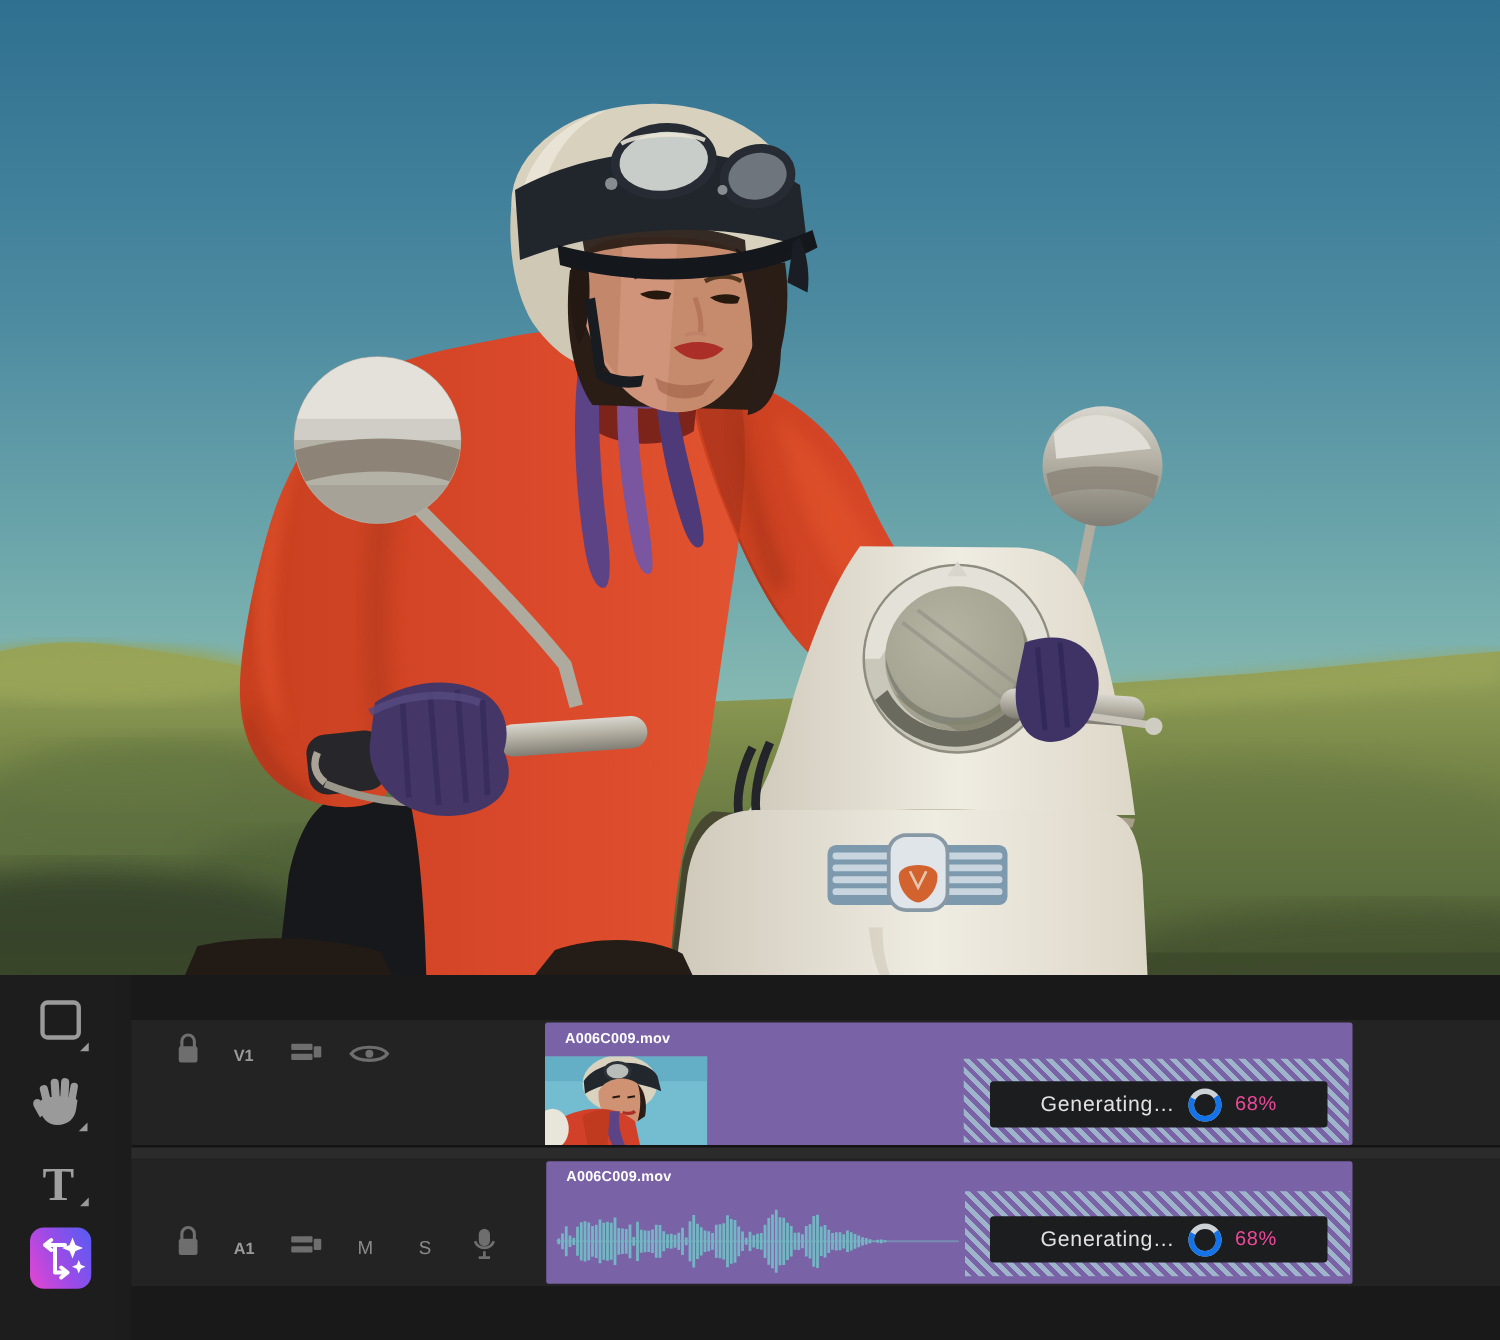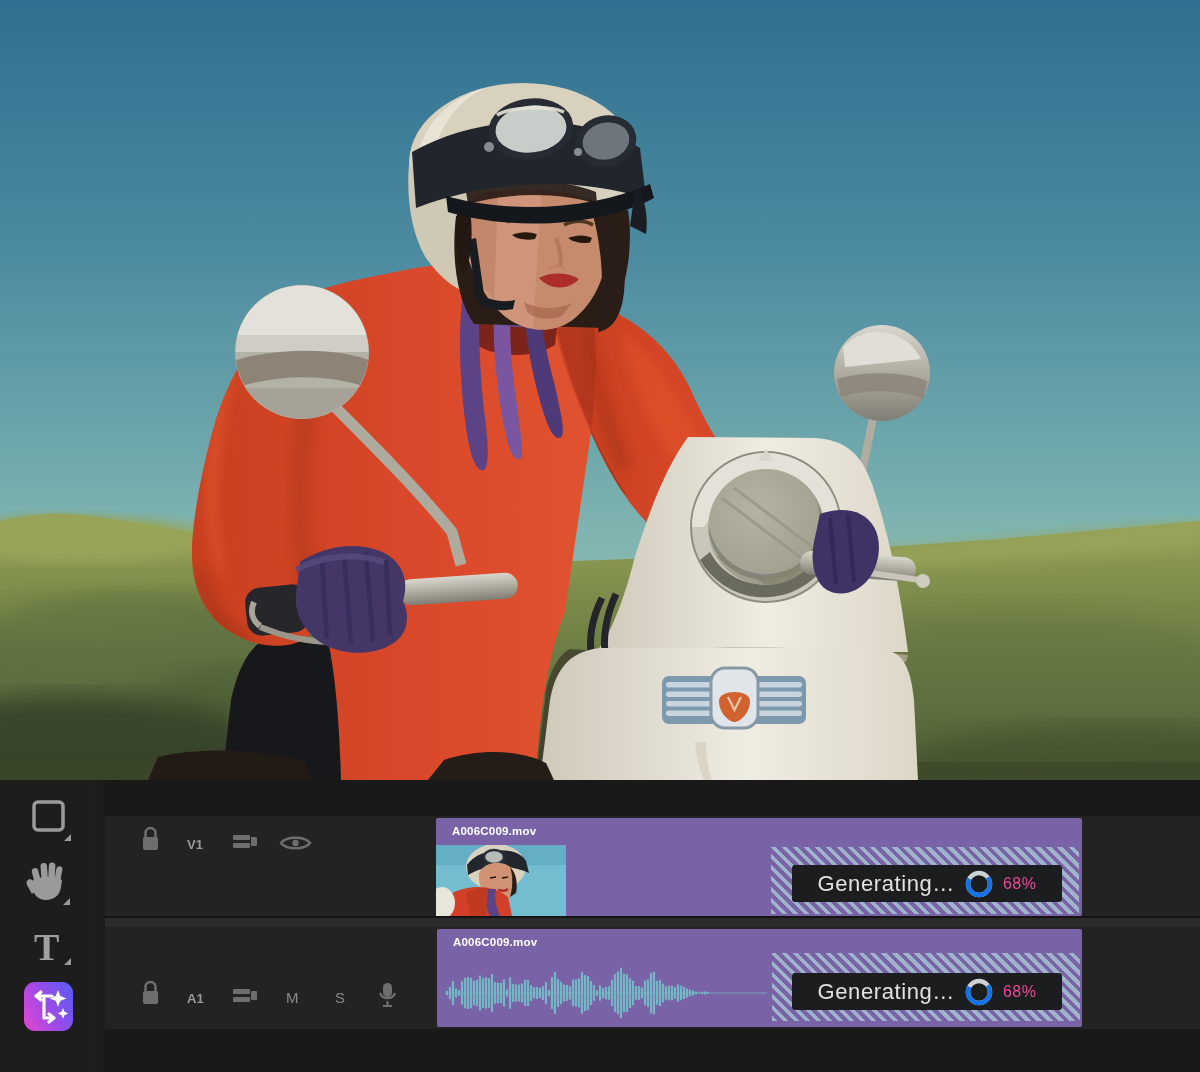--- a/index.html
+++ b/index.html
@@ -14,21 +14,21 @@
   #alane{top:147px;height:102px;}
   #gapband{position:absolute;left:0;top:136px;width:1095px;height:11px;background:#2b2b2b;border-top:2px solid #141414;box-sizing:border-box;}
   .clip{position:absolute;background:#7a62a7;border-radius:2px;}
   #vclip{left:331px;top:38px;width:646px;height:98px;}
   #aclip{left:332px;top:149px;width:645px;height:98px;}
   .cliptitle{position:absolute;left:16px;top:7px;color:#fff;font-size:11.5px;font-weight:700;letter-spacing:.2px;}
   .stripes{position:absolute;background:repeating-linear-gradient(45deg,#9db4cb 0px,#9db4cb 3.9px,#7a62a7 3.9px,#7a62a7 7.8px);}
   #vstripes{left:335px;top:29px;width:308px;height:67px;}
   #astripes{left:335px;top:24px;width:308px;height:68px;}
   .genbox{position:absolute;width:270px;height:37px;background:#1c1d1f;border-radius:3px;display:flex;align-items:center;justify-content:center;gap:10px;}
-  .genbox .gtxt{color:#e2e2e2;font-size:22px;letter-spacing:0.6px;}
+  .genbox .gtxt{color:#e2e2e2;font-size:17px;letter-spacing:0.6px;}
   .genbox .gpct{color:#ec4899;font-size:16px;letter-spacing:0.5px;}
   #thumb{position:absolute;left:0px;top:27px;width:130px;height:71px;overflow:hidden;}
   #wave{position:absolute;left:0;top:0;width:645px;height:98px;}
 </style>
 </head>
 <body>
 
 <div class="abs" style="left:0;top:0;width:1200px;height:780px;">
 <svg width="1200" height="780" viewBox="0 0 1200 780">
   <defs>

